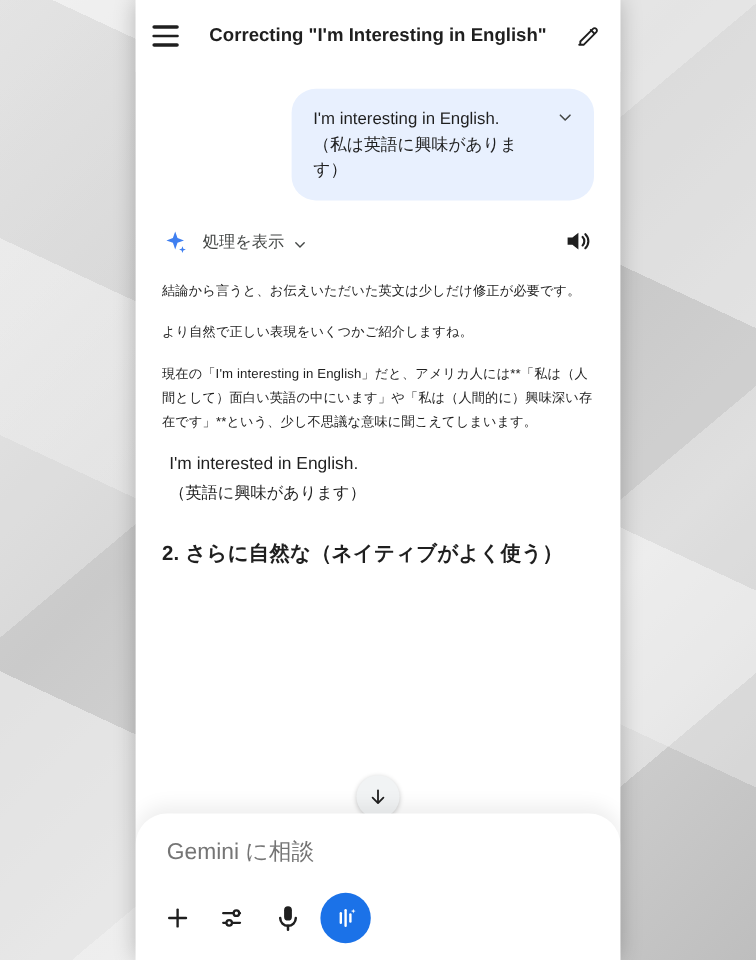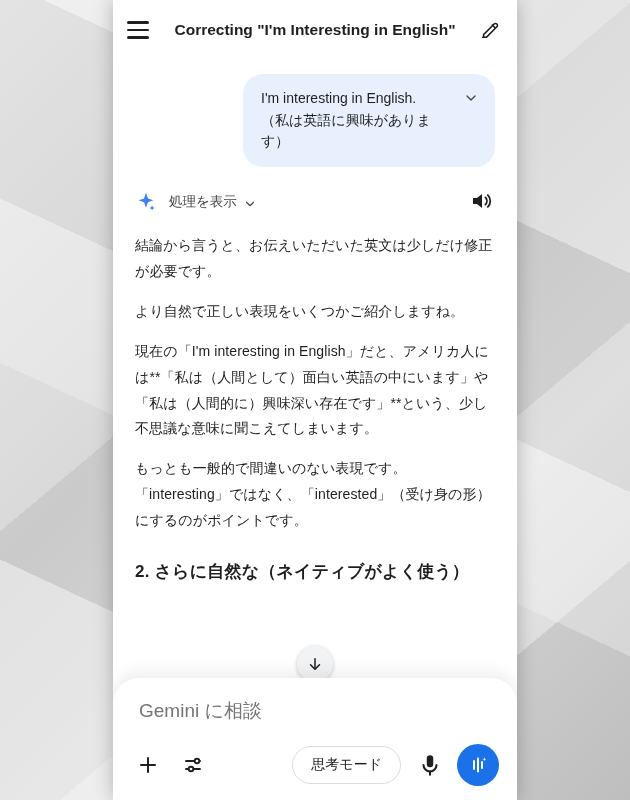--- a/index.html
+++ b/index.html
@@ -150,21 +150,21 @@
     cursor: pointer;
   }
   .spacer { flex: 1 1 auto; }
   .speaker {
     width: 26px;
     height: 26px;
     cursor: pointer;
   }
 
   p.body {
-    font-size: 14px;
+    font-size: 11px;
     line-height: 1.85;
     color: #1f1f1f;
     margin: 14px 0 0 0;
     letter-spacing: 0.1px;
   }
   p.body.first { margin-top: 16px; }
   .h-sec {
     font-size: 17px;
     font-weight: bold;
     color: #1f1f1f;
@@ -331,23 +331,24 @@
         </svg>
       </span>
     </div>
 
     <p class="body first">結論から言うと、お伝えいただいた英文は少しだけ修正が必要です。</p>
     <p class="body">より自然で正しい表現をいくつかご紹介しますね。</p>
     <p class="body">現在の「I'm interesting in English」だと、アメリカ人には**「私は（人間として）面白い英語の中にいます」や「私は（人間的に）興味深い存在です」**という、少し不思議な意味に聞こえてしまいます。</p>
 
 
     <div class="example">
-    </div>
-
-    <p class="body">もっとも一般的で間違いのない表現です。「interesting」ではなく、「interested」（受け身の形）にするのがポイントです。</p>
+      <div class="en">I'm interested in English.</div>
+      <div class="ja">（英語に興味があります）</div>
+    </div>
+
 
     <div class="h-sec">2. さらに自然な（ネイティブがよく使う）</div>
   </div>
 
   <div class="scroll-down">
     <svg width="18" height="18" viewBox="0 0 24 24" fill="none" stroke="#1f1f1f" stroke-width="2" stroke-linecap="round" stroke-linejoin="round">
       <path d="M12 5v13"></path>
         <path d="M6 13l6 6 6-6"></path>
     </svg>
   </div>
@@ -362,21 +363,20 @@
           </svg>
       </div>
       <div class="c-btn">
         <svg width="24" height="24" viewBox="0 0 24 24" fill="none" stroke="#1f1f1f" stroke-width="1.9" stroke-linecap="round">
           <path d="M4 8h14"></path>
             <path d="M4 16h14"></path>
           <circle cx="15" cy="8" r="2.3" fill="#ffffff"></circle>
           <circle cx="9" cy="16" r="2.3" fill="#ffffff"></circle>
         </svg>
       </div>
-      <div class="thinking-chip">思考モード</div>
       <div class="mic">
         <svg width="26" height="26" viewBox="0 0 24 24" fill="#1f1f1f">
           <rect x="9" y="3" width="6" height="11" rx="3"></rect>
           <path d="M6 12a6 6 0 0 0 12 0" fill="none" stroke="#1f1f1f" stroke-width="1.9" stroke-linecap="round"></path>
           <path d="M12 18v3" stroke="#1f1f1f" stroke-width="1.9" stroke-linecap="round"></path>
         </svg>
       </div>
       <div class="live-btn">
         <svg width="24" height="24" viewBox="0 0 24 24" fill="none" stroke="#ffffff" stroke-width="2" stroke-linecap="round">
           <path d="M8 8v8"></path>

